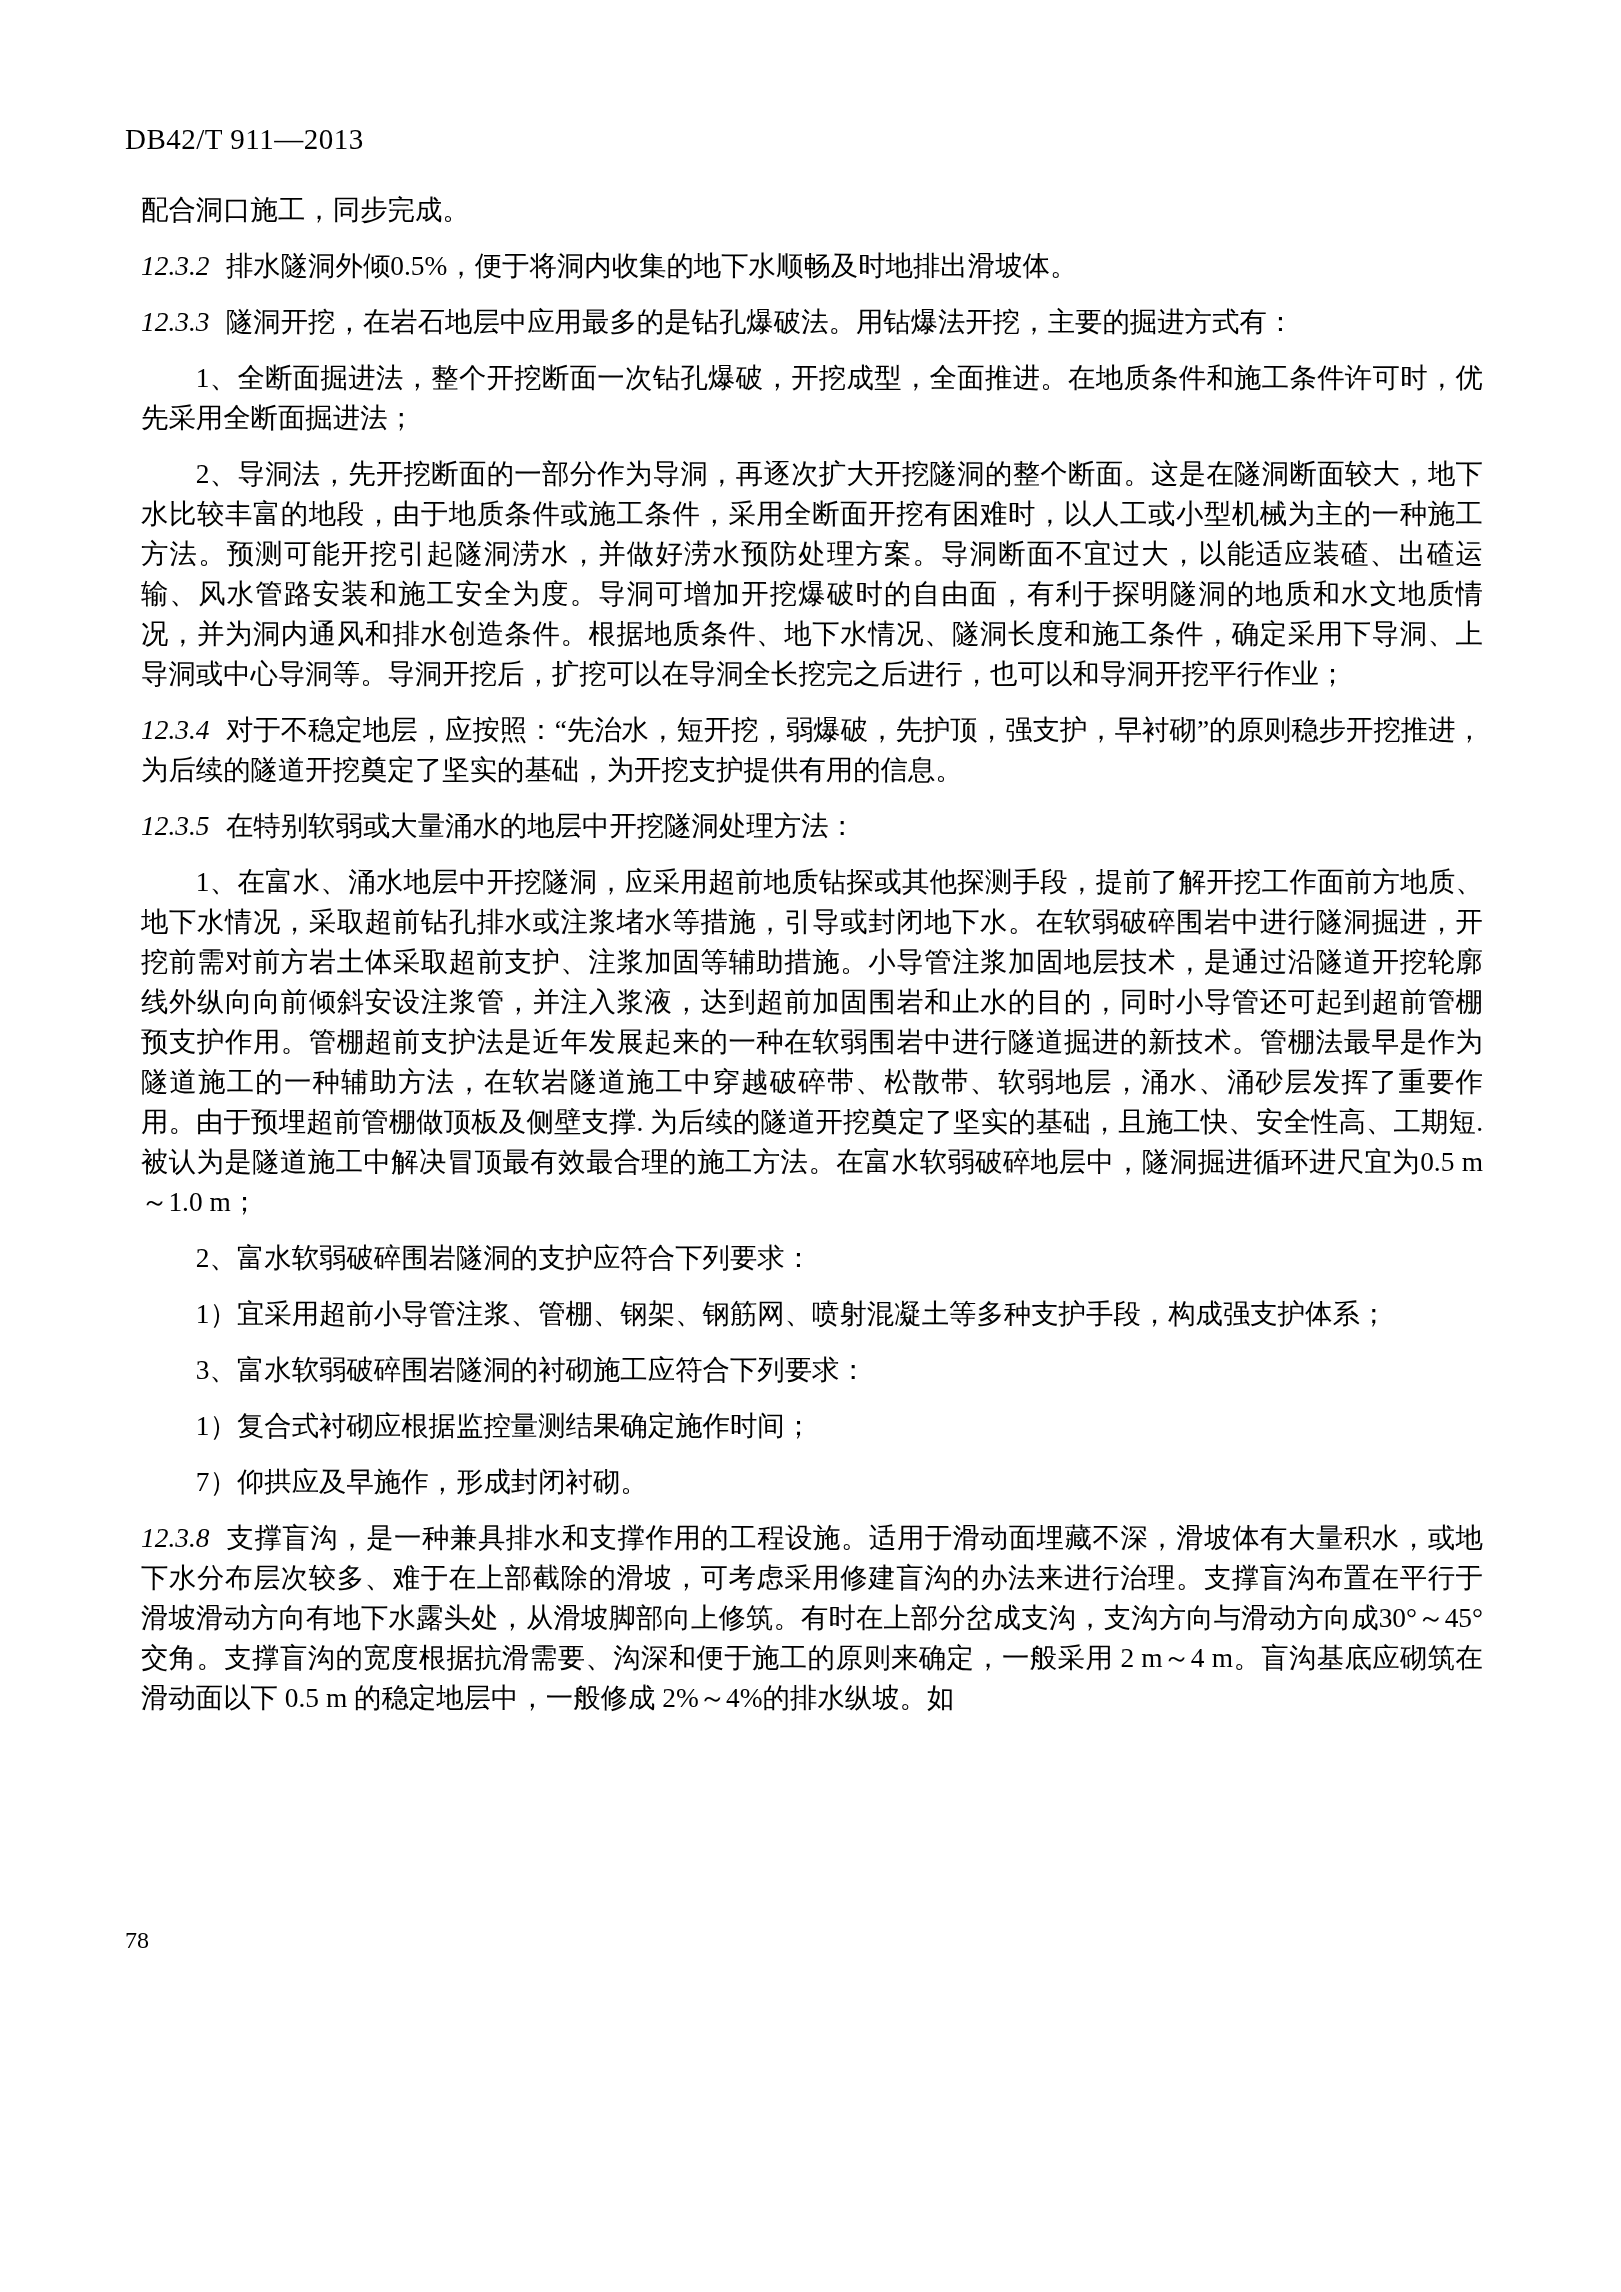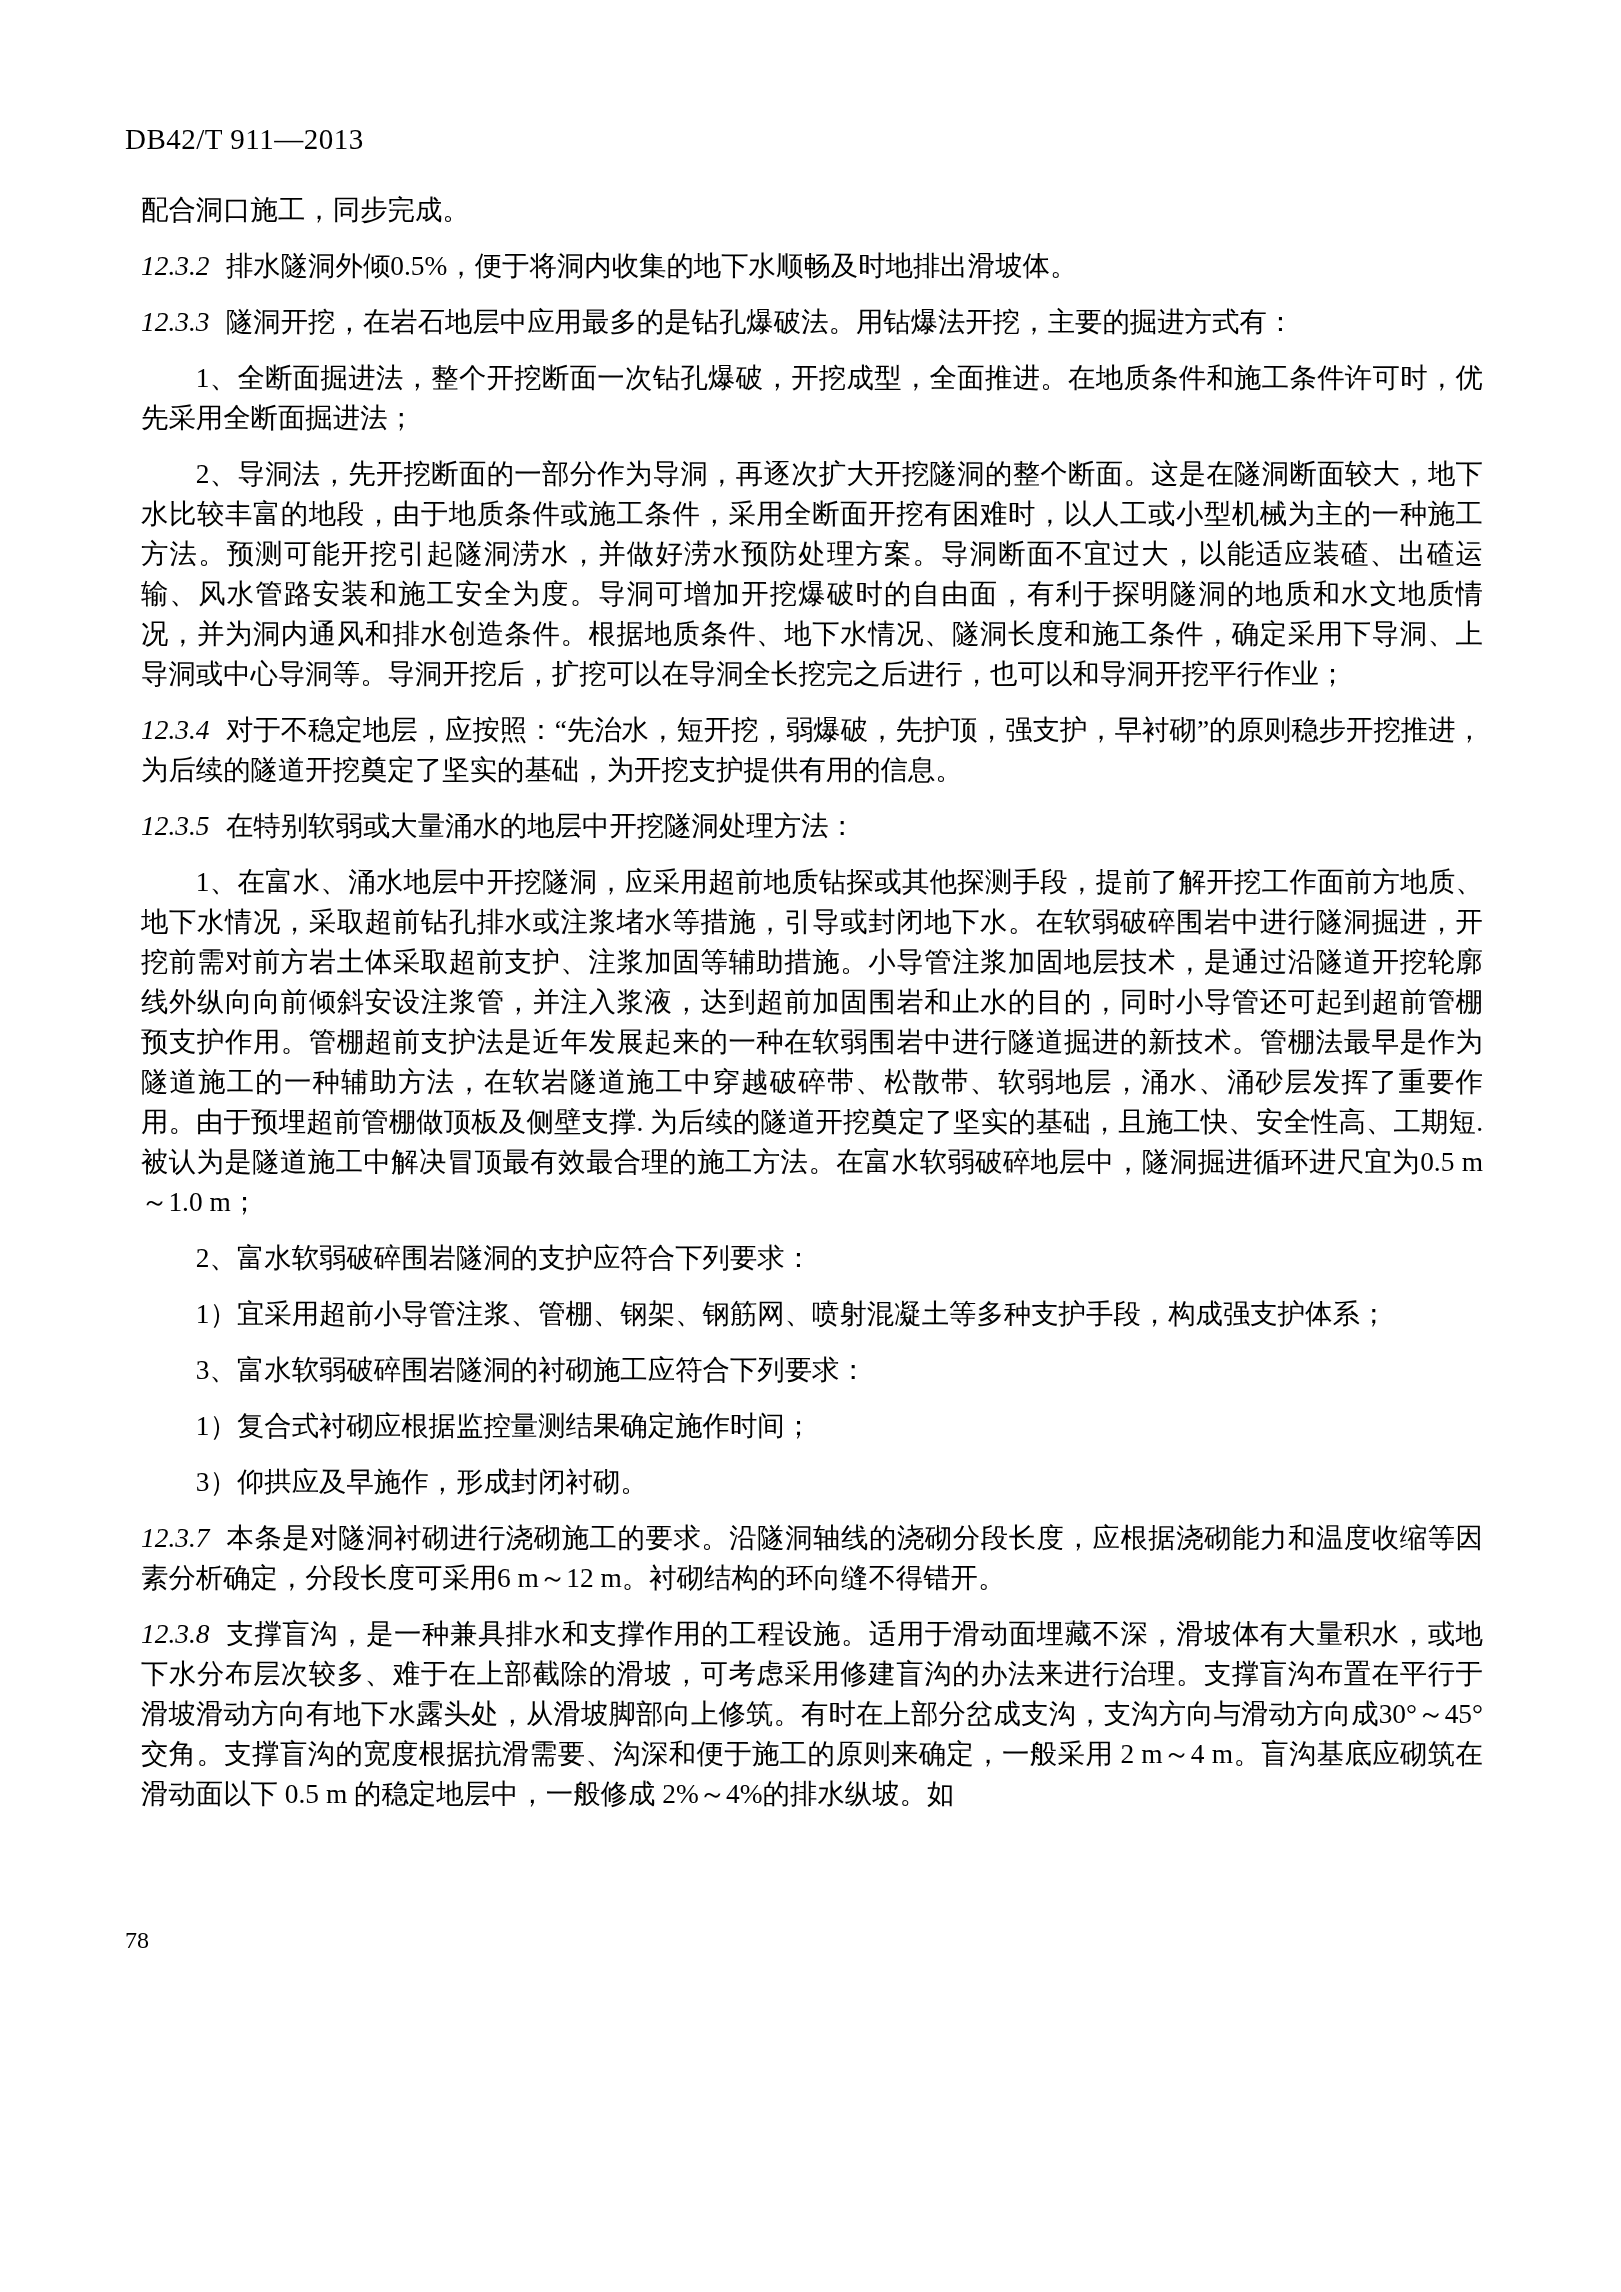--- a/index.html
+++ b/index.html
@@ -74,21 +74,20 @@
       <p class="para section"><span class="section-num">12.3.3</span><span>隧洞开挖，在岩石地层中应用最多的是钻孔爆破法。用钻爆法开挖，主要的掘进方式有：</span></p>
       <p class="para indent"><span>1、全断面掘进法，整个开挖断面一次钻孔爆破，开挖成型，全面推进。在地质条件和施工条件许可时，优先采用全断面掘进法；</span></p>
       <p class="para indent"><span>2、导洞法，先开挖断面的一部分作为导洞，再逐次扩大开挖隧洞的整个断面。这是在隧洞断面较大，地下水比较丰富的地段，由于地质条件或施工条件，采用全断面开挖有困难时，以人工或小型机械为主的一种施工方法。预测可能开挖引起隧洞涝水，并做好涝水预防处理方案。导洞断面不宜过大，以能适应装碴、出碴运输、风水管路安装和施工安全为度。导洞可增加开挖爆破时的自由面，有利于探明隧洞的地质和水文地质情况，并为洞内通风和排水创造条件。根据地质条件、地下水情况、隧洞长度和施工条件，确定采用下导洞、上导洞或中心导洞等。导洞开挖后，扩挖可以在导洞全长挖完之后进行，也可以和导洞开挖平行作业；</span></p>
       <p class="para section"><span class="section-num">12.3.4</span><span>对于不稳定地层，应按照：“先治水，短开挖，弱爆破，先护顶，强支护，早衬砌”的原则稳步开挖推进，为后续的隧道开挖奠定了坚实的基础，为开挖支护提供有用的信息。</span></p>
       <p class="para section"><span class="section-num">12.3.5</span><span>在特别软弱或大量涌水的地层中开挖隧洞处理方法：</span></p>
       <p class="para indent"><span>1、在富水、涌水地层中开挖隧洞，应采用超前地质钻探或其他探测手段，提前了解开挖工作面前方地质、地下水情况，采取超前钻孔排水或注浆堵水等措施，引导或封闭地下水。在软弱破碎围岩中进行隧洞掘进，开挖前需对前方岩土体采取超前支护、注浆加固等辅助措施。小导管注浆加固地层技术，是通过沿隧道开挖轮廓线外纵向向前倾斜安设注浆管，并注入浆液，达到超前加固围岩和止水的目的，同时小导管还可起到超前管棚预支护作用。管棚超前支护法是近年发展起来的一种在软弱围岩中进行隧道掘进的新技术。管棚法最早是作为隧道施工的一种辅助方法，在软岩隧道施工中穿越破碎带、松散带、软弱地层，涌水、涌砂层发挥了重要作用。由于预埋超前管棚做顶板及侧壁支撑. 为后续的隧道开挖奠定了坚实的基础，且施工快、安全性高、工期短. 被认为是隧道施工中解决冒顶最有效最合理的施工方法。在富水软弱破碎地层中，隧洞掘进循环进尺宜为0.5 m～1.0 m；</span></p>
       <p class="para indent"><span>2、富水软弱破碎围岩隧洞的支护应符合下列要求：</span></p>
       <p class="para indent"><span>1）宜采用超前小导管注浆、管棚、钢架、钢筋网、喷射混凝土等多种支护手段，构成强支护体系；</span></p>
       <p class="para indent"><span>3、富水软弱破碎围岩隧洞的衬砌施工应符合下列要求：</span></p>
       <p class="para indent"><span>1）复合式衬砌应根据监控量测结果确定施作时间；</span></p>
-      <p class="para indent"><span>3）仰拱应及早施作，形成封闭衬砌。</span></p>
-      <p class="para section"><span class="section-num">12.3.7</span><span>本条是对隧洞衬砌进行浇砌施工的要求。沿隧洞轴线的浇砌分段长度，应根据浇砌能力和温度收缩等因素分析确定，分段长度可采用6 m～12 m。衬砌结构的环向缝不得错开。</span></p>
+      <p class="para indent"><span>7）仰拱应及早施作，形成封闭衬砌。</span></p>
       <p class="para section"><span class="section-num">12.3.8</span><span>支撑盲沟，是一种兼具排水和支撑作用的工程设施。适用于滑动面埋藏不深，滑坡体有大量积水，或地下水分布层次较多、难于在上部截除的滑坡，可考虑采用修建盲沟的办法来进行治理。支撑盲沟布置在平行于滑坡滑动方向有地下水露头处，从滑坡脚部向上修筑。有时在上部分岔成支沟，支沟方向与滑动方向成30°～45°交角。支撑盲沟的宽度根据抗滑需要、沟深和便于施工的原则来确定，一般采用 2 m～4 m。盲沟基底应砌筑在滑动面以下 0.5 m 的稳定地层中，一般修成 2%～4%的排水纵坡。如</span></p>
     </div>
 
   <div class="doc-footer">78</div>
 
 </div>
 
 
 </body></html>

